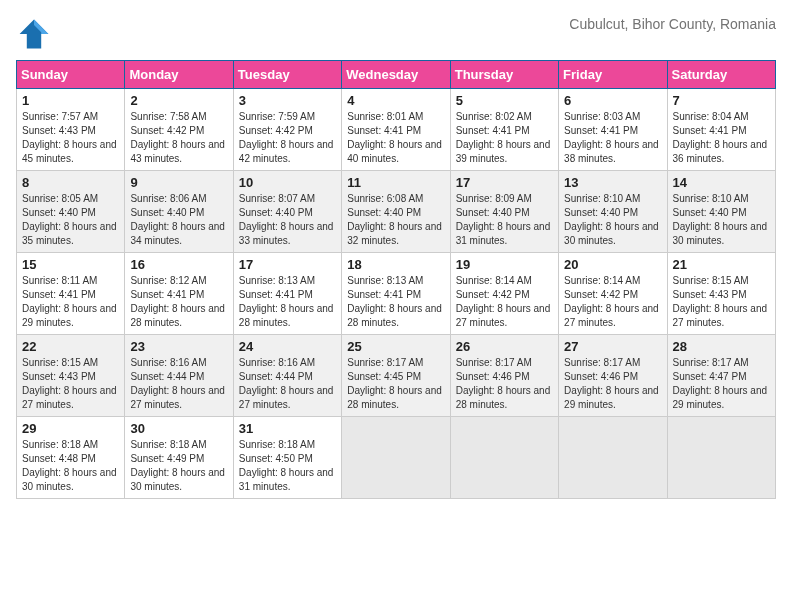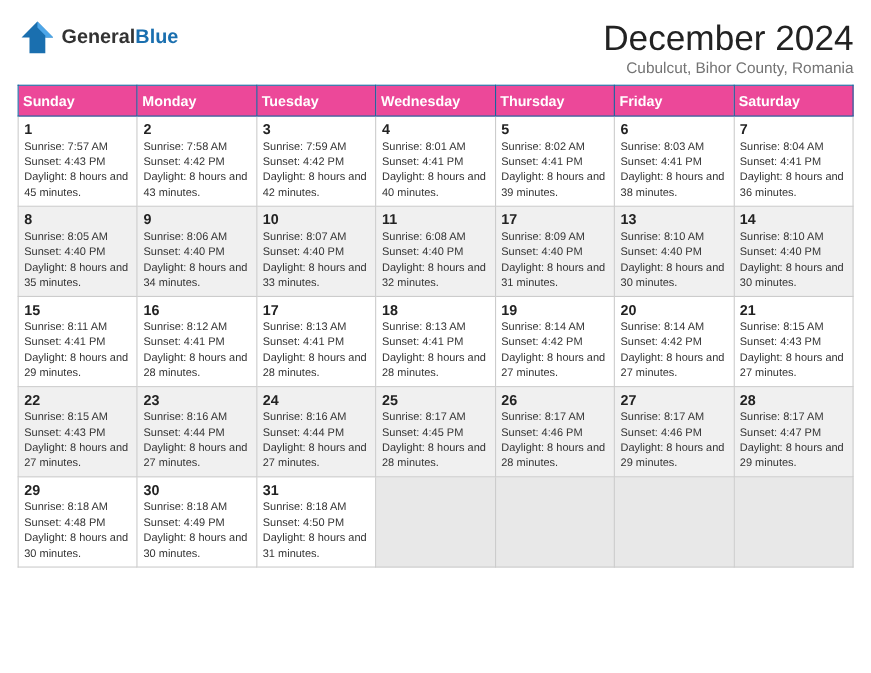--- a/index.html
+++ b/index.html
@@ -93,26 +93,22 @@
   </style>
 </head>
 <body>
 
 <div class="header">
   <div class="logo">
     <svg class="logo-icon" viewBox="0 0 40 40">
       <polygon points="20,4 36,20 28,20 28,36 12,36 12,20 4,20" fill="#1a6faf"></polygon>
       <polygon points="20,4 36,20 28,20 28,18 20,10" fill="#4da6e8"></polygon>
     </svg>
-    <div class="logo-text">
-      <div><span style="color:#333">General</span><span style="color:#1a6faf">Blue</span></div>
-    </div>
   </div>
   <div class="title-block">
-    <div class="month-year">December 2024</div>
     <div class="location">Cubulcut, Bihor County, Romania</div>
   </div>
 </div>
 
 <table class="calendar">
   <thead>
     <tr>
     <th>Sunday</th>
         <th>Monday</th>
         <th>Tuesday</th>

